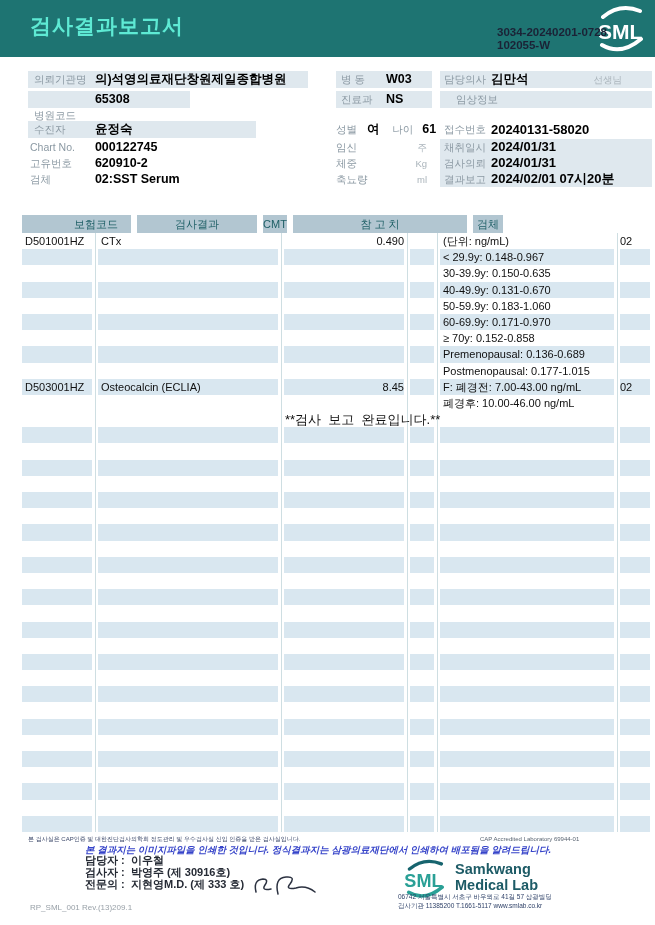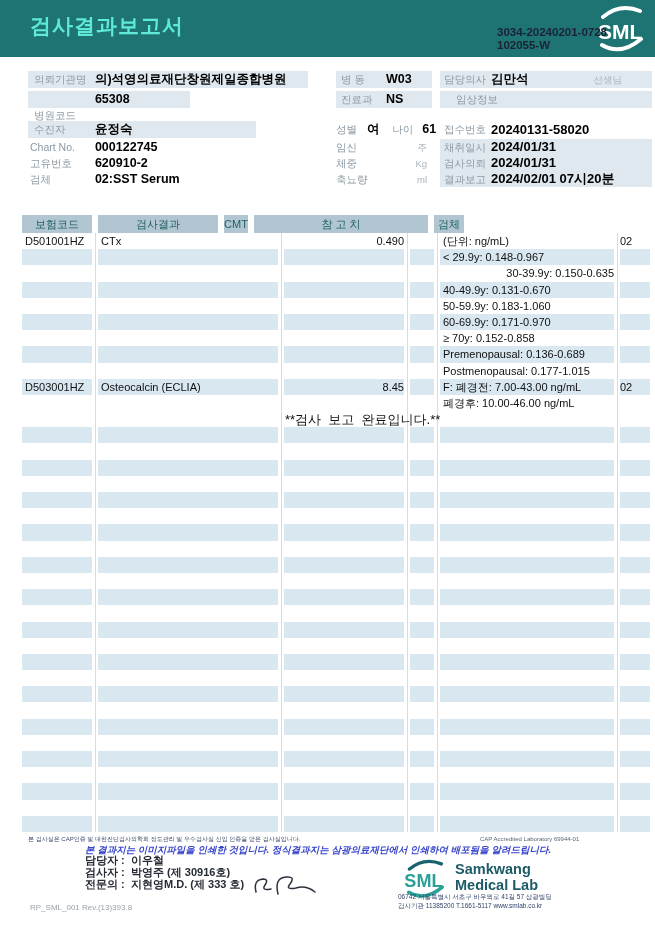--- a/index.html
+++ b/index.html
@@ -136,21 +136,21 @@
     <span class="flabel" style="width:44px;padding-left:4px;">검사의뢰</span>
     <span class="fval fval-lg">2024/01/31</span>
   </div>
   <div class="irow fbg" style="left:440px;top:171px;width:212px;height:16px;line-height:16px;">
     <span class="flabel" style="width:44px;padding-left:4px;">결과보고</span>
     <span class="fval fval-lg">2024/02/01 07시20분</span>
   </div>
 
   <div class="rtable">
     <div class="thead">
-      <div class="hcell" style="width:70px;">보험코드</div>
+      <div class="hcell" style="width:70px;padding-left:39px;">보험코드</div>
       <div class="hcell" style="width:120px;">검사결과</div>
       <div class="hcell" style="width:24px;">CMT</div>
       <div class="hcell" style="width:174px;">참 고 치</div>
       <div class="hcell" style="width:30px;">검체</div>
     </div>
     <div>
         <div class="trow">
           <div class="tcell" style="width: 67px; text-align: left; padding-left: 3px;">D501001HZ</div>
           <div class="tcell" style="width: 177px; text-align: left; padding-left: 3px;">CTx</div>
           <div class="tcell" style="width: 120px; text-align: right; padding-right: 0px;">0.490</div>
@@ -164,21 +164,21 @@
           <div class="tcell blue" style="width: 120px; text-align: right; padding-right: 0px;"></div>
           <div class="tcell blue" style="width: 24px; text-align: center;"></div>
           <div class="tcell blue" style="width: 171px; text-align: left; padding-left: 3px;">&lt; 29.9y: 0.148-0.967</div>
           <div class="tcell blue" style="width: 30px; text-align: left;"></div>
         </div>
         <div class="trow">
           <div class="tcell" style="width: 67px; text-align: left; padding-left: 3px;"></div>
           <div class="tcell" style="width: 177px; text-align: left; padding-left: 3px;"></div>
           <div class="tcell" style="width: 120px; text-align: right; padding-right: 0px;"></div>
           <div class="tcell" style="width: 24px; text-align: center;"></div>
-          <div class="tcell" style="width: 171px; text-align: right; padding-left: 3px;">30-39.9y: 0.150-0.635</div>
+          <div class="tcell" style="width: 171px; text-align: left; padding-left: 3px;">30-39.9y: 0.150-0.635</div>
           <div class="tcell" style="width: 30px; text-align: left;"></div>
         </div>
         <div class="trow">
           <div class="tcell blue" style="width: 67px; text-align: left; padding-left: 3px;"></div>
           <div class="tcell blue" style="width: 177px; text-align: left; padding-left: 3px;"></div>
           <div class="tcell blue" style="width: 120px; text-align: right; padding-right: 0px;"></div>
           <div class="tcell blue" style="width: 24px; text-align: center;"></div>
           <div class="tcell blue" style="width: 171px; text-align: left; padding-left: 3px;">40-49.9y: 0.131-0.670</div>
           <div class="tcell blue" style="width: 30px; text-align: left;"></div>
         </div>
@@ -471,21 +471,21 @@
     <span class="stafflabel">전문의 :</span>
     <span>지현영M.D. (제 333 호)</span>
   </div>
 
   <div class="signature">
     <svg viewBox="0 0 70 28" width="70" height="28">
       <path d="M6 20 Q3 8 13 7 Q19 7 15 13 Q11 19 21 17 M28 22 Q24 6 36 5 Q46 4 40 12 Q35 18 46 16 Q56 13 65 20" fill="none" stroke="#2b3140" stroke-width="1.5" stroke-linecap="round"></path>
     </svg>
   </div>
 
-  <div class="rpcode">RP_SML_001 Rev.(13)393.8</div>
+  <div class="rpcode">RP_SML_001 Rev.(13)209.1</div>
 
   <div class="logo-bottom">
     <svg viewBox="0 0 60 50" width="52" height="43">
       <path d="M12 14 Q29 0 49 8" stroke="#17646e" stroke-width="4" fill="none" stroke-linecap="round"></path>
       <text x="6" y="35" font-size="21" font-weight="bold" fill="#2aa096">SML</text>
       <path d="M11 41 Q30 52 50 35" stroke="#2aa096" stroke-width="4" fill="none" stroke-linecap="round"></path>
     </svg>
   </div>
   <div class="brand">
     <div>Samkwang</div>

